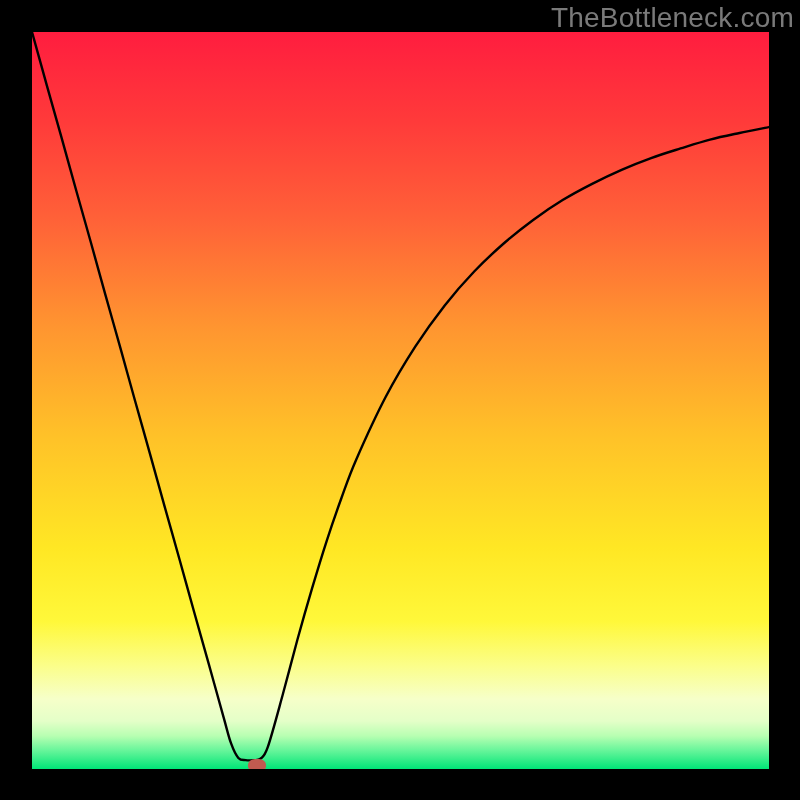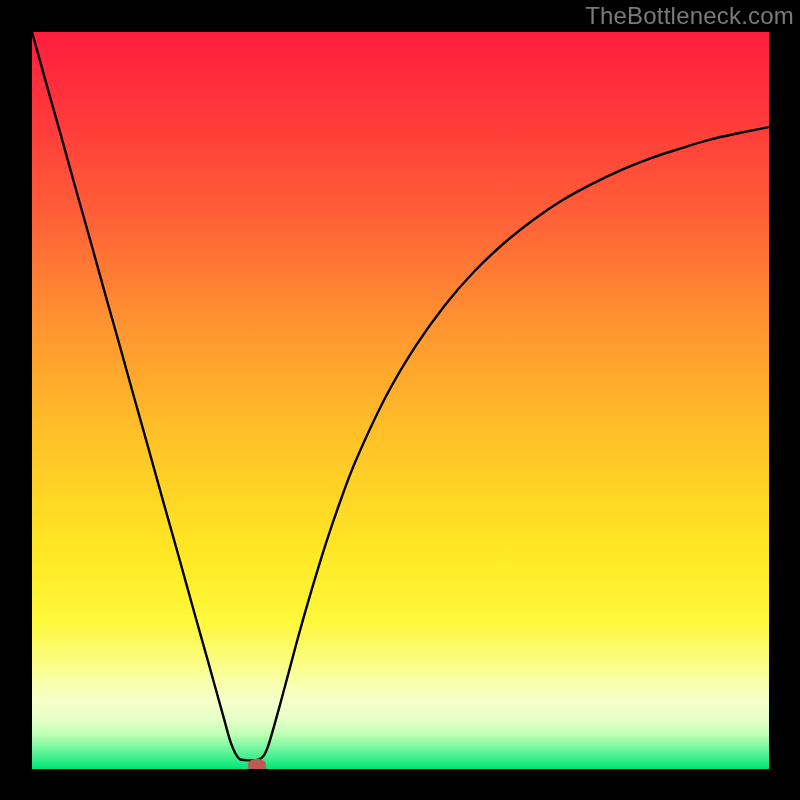--- a/index.html
+++ b/index.html
@@ -31,21 +31,21 @@
   }
   .curve-svg {
     position: absolute;
     inset: 0;
   }
   .watermark {
     position: absolute;
     top: 2px;
     right: 6px;
     color: #7a7a7a;
-    font-size: 24px;
+    font-size: 28px;
     letter-spacing: 0.2px;
     user-select: none;
   }
   .marker {
     position: absolute;
     width: 18px;
     height: 13px;
     border-radius: 7px / 6px;
     background: #c05a50;
   }

